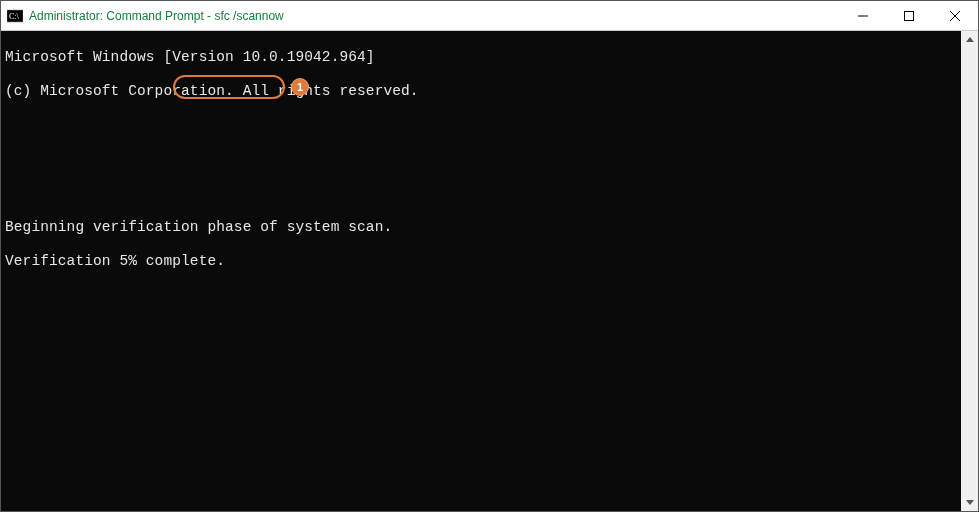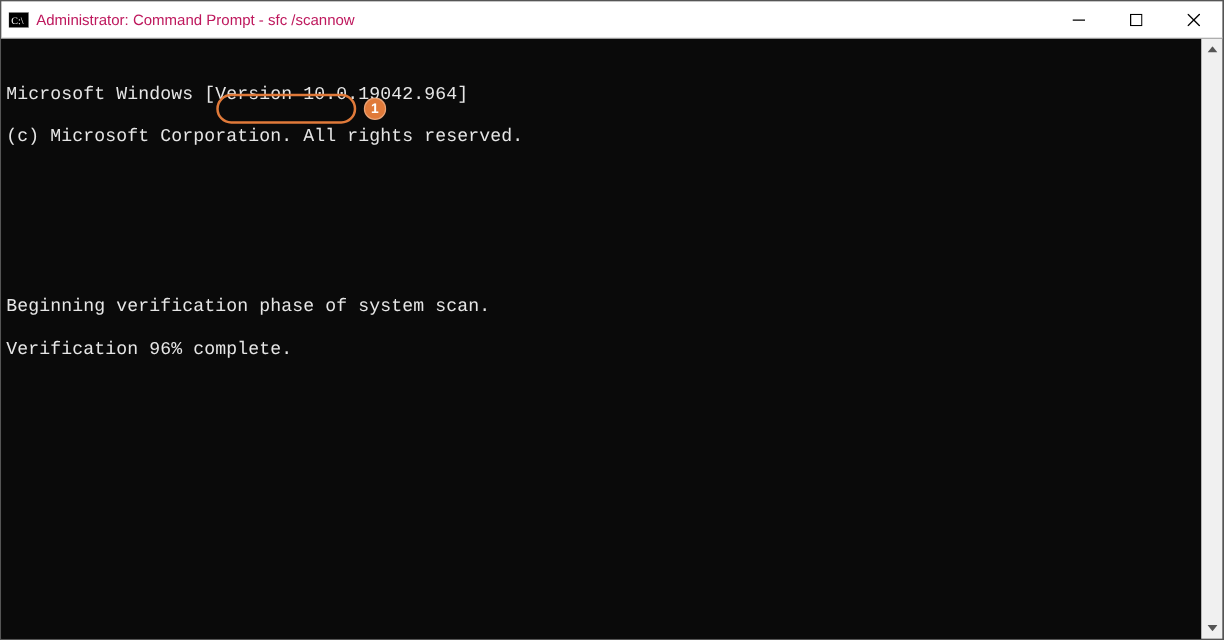--- a/index.html
+++ b/index.html
@@ -32,21 +32,21 @@
   .titlebar .icon {
     width: 16px;
     height: 16px;
     margin-right: 6px;
     display: flex;
     align-items: center;
     justify-content: center;
   }
   .titlebar .title {
     font-size: 12px;
-    color: #be185d;
+    color: #15803d;
     flex: 1;
     white-space: nowrap;
   }
   .winbtns {
     display: flex;
     height: 100%;
   }
   .winbtn {
     width: 46px;
     display: flex;
@@ -57,21 +57,21 @@
   }
   .winbtn svg { display: block; }
   .client {
     flex: 1;
     display: flex;
     background: #0a0a0a;
     position: relative;
   }
   .terminal {
     flex: 1;
-    padding: 20px 4px;
+    padding: 1px 4px;
     font-family: Consolas, "Courier New", monospace;
     font-size: 14.5px;
     line-height: 17px;
     color: #e6e6e6;
     white-space: pre;
     letter-spacing: 0.1px;
     position: relative;
     border-radius: 25px;
   }
   .scrollbar {
@@ -150,21 +150,21 @@
   </div>
 
   <div class="client">
     <div class="terminal">
 <div>Microsoft Windows [Version 10.0.19042.964]</div>
 <div>(c) Microsoft Corporation. All rights reserved.</div>
 <div class="blank"></div>
 <div class="blank"></div>
 <div class="blank"></div>
 <div>Beginning verification phase of system scan.</div>
-<div>Verification 96% complete.</div>
+<div>Verification 5% complete.</div>
 
       <div class="highlight-ring" style="left:172px; top:44px; width:112px; height:24px;"></div>
       <div class="callout" style="left:290px; top:47px;">1</div>
     </div>
 
     <div class="scrollbar">
       <div class="scroll-arrow">
         <svg width="8" height="5">
             <polygon points="4,0 8,5 0,5" fill="#555"></polygon>
           </svg>

